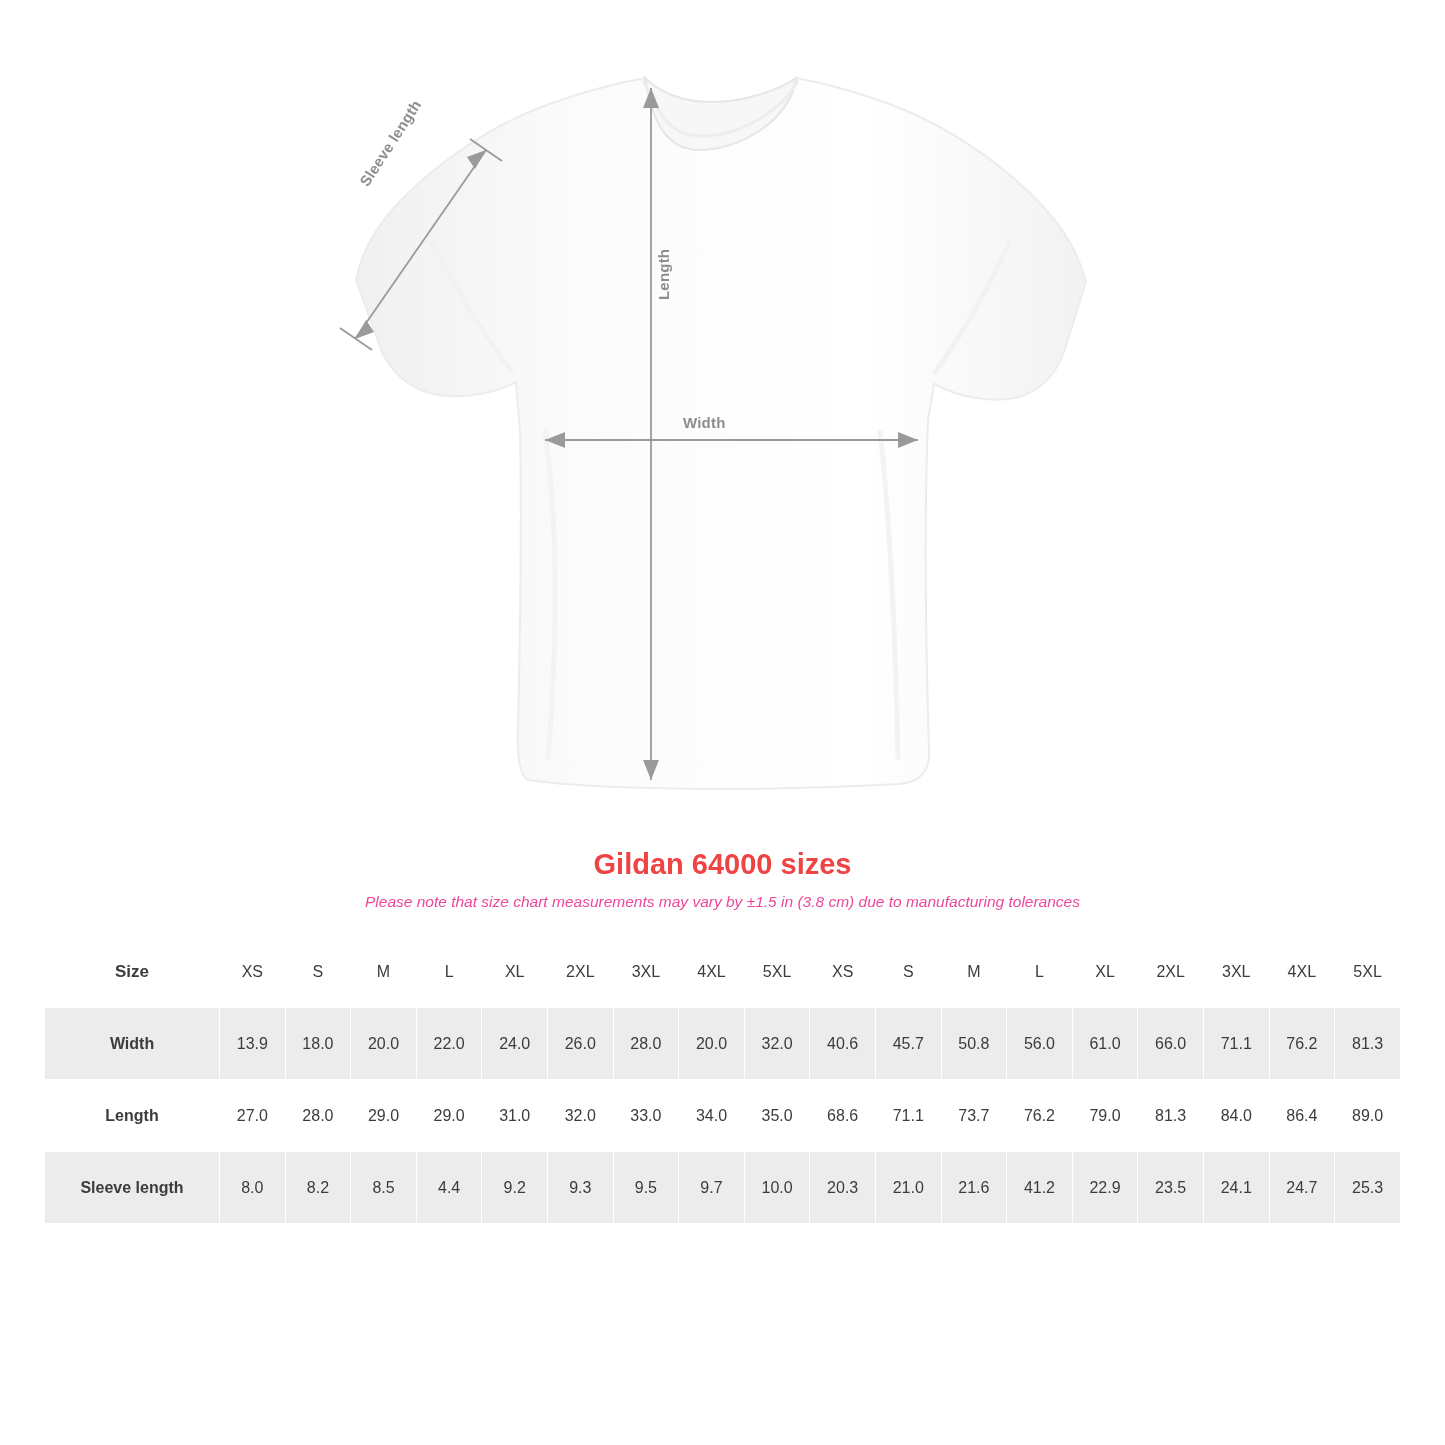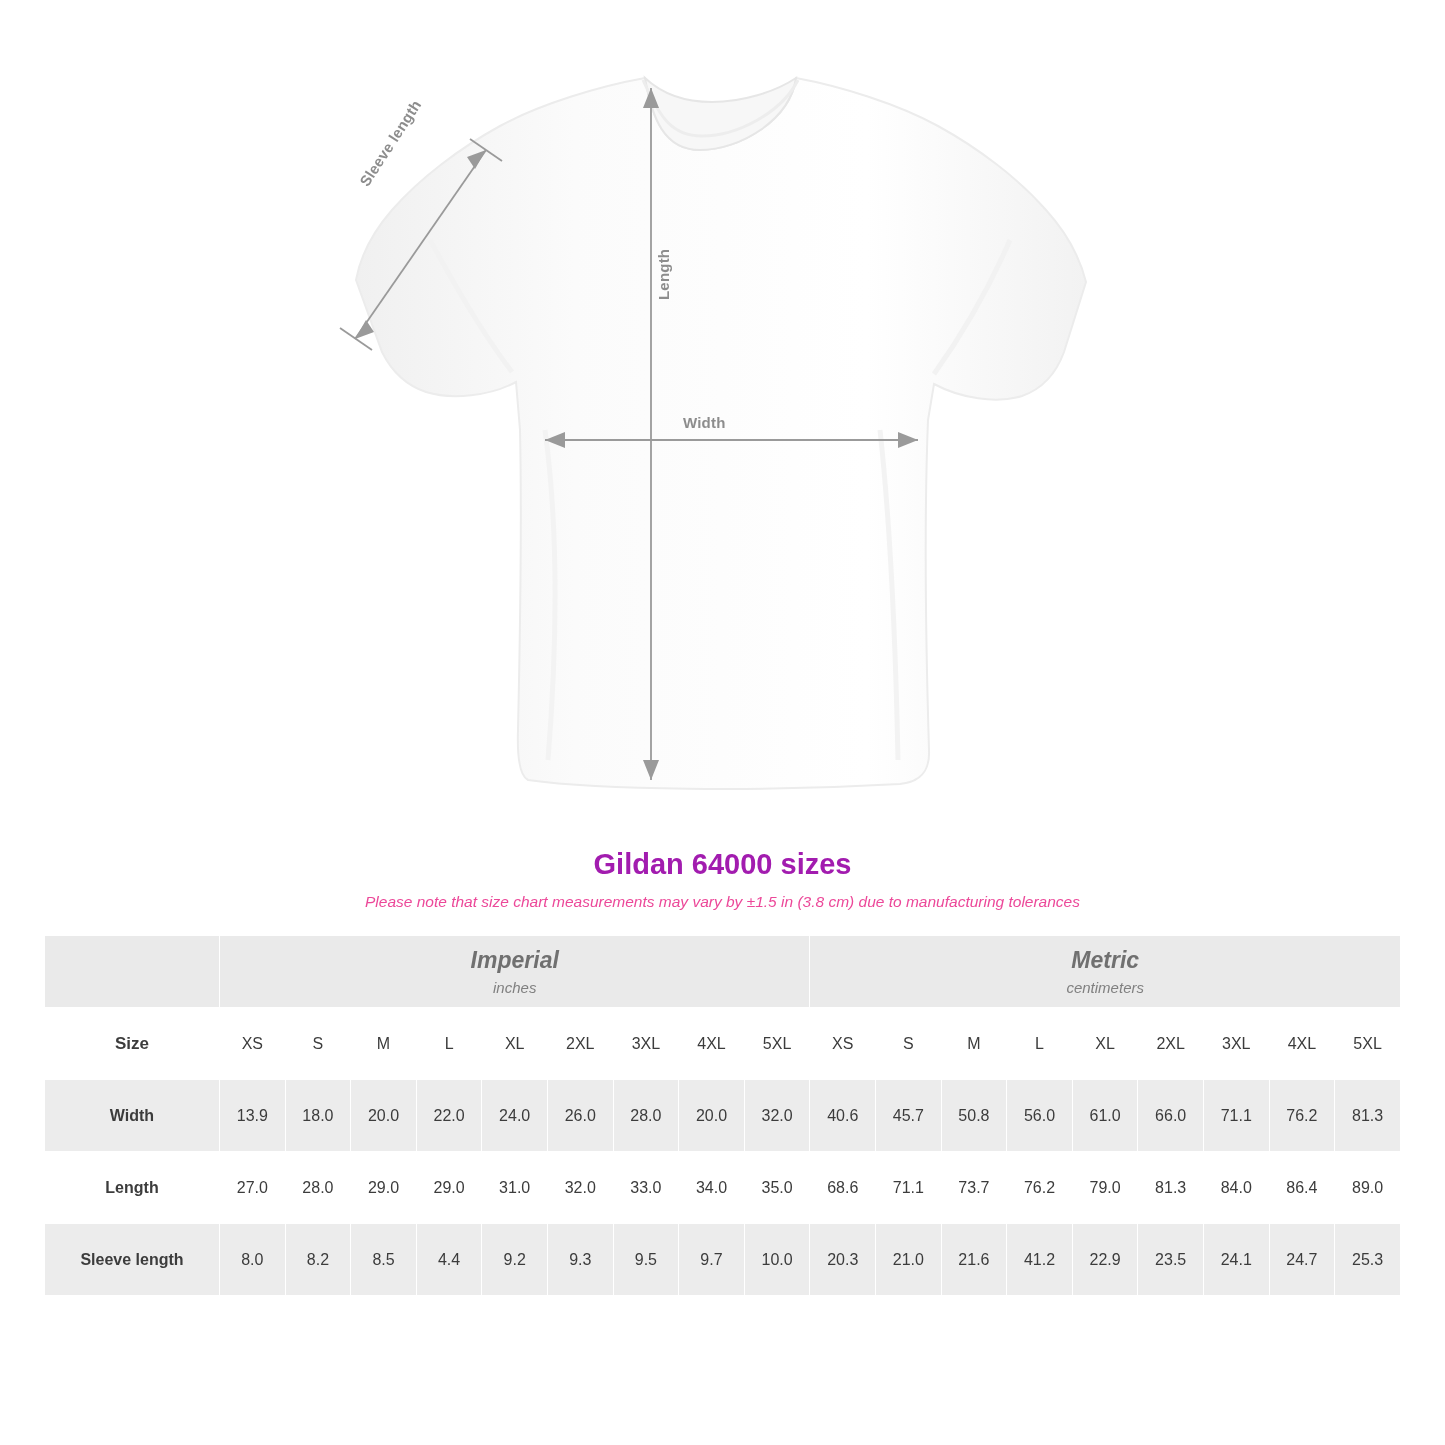--- a/index.html
+++ b/index.html
@@ -55,21 +55,21 @@
   }
 
   
   .title-block {
     text-align: center;
     margin-top: 18px;
   }
   .chart-title {
     font-size: 29px;
     font-weight: bold;
-    color: #a21caf;
+    color: #ef4444;
     margin: 0 0 12px 0;
   }
   .chart-note {
     font-size: 15.5px;
     font-style: italic;
     color: #ec4899;
     margin: 0;
   }
 
   
@@ -228,31 +228,20 @@
         <col class="datacol">
         <col class="datacol">
         <col class="datacol">
       <col class="datacol">
         <col class="datacol">
         <col class="datacol">
         <col class="datacol">
     </colgroup>
     <tbody id="table-body">
 
-    <tr class="unit-header">
-          <td></td>
-          <td colspan="9">
-            <div class="unit-title">Imperial</div>
-            <div class="unit-sub">inches</div>
-          </td>
-          <td colspan="9">
-            <div class="unit-title">Metric</div>
-            <div class="unit-sub">centimeters</div>
-          </td>
-        </tr>
         <tr class="row-size">
           <td class="rowlabel">Size</td>
           <td>XS</td>
           <td>S</td>
           <td>M</td>
           <td>L</td>
           <td>XL</td>
           <td>2XL</td>
           <td>3XL</td>
           <td>4XL</td>

